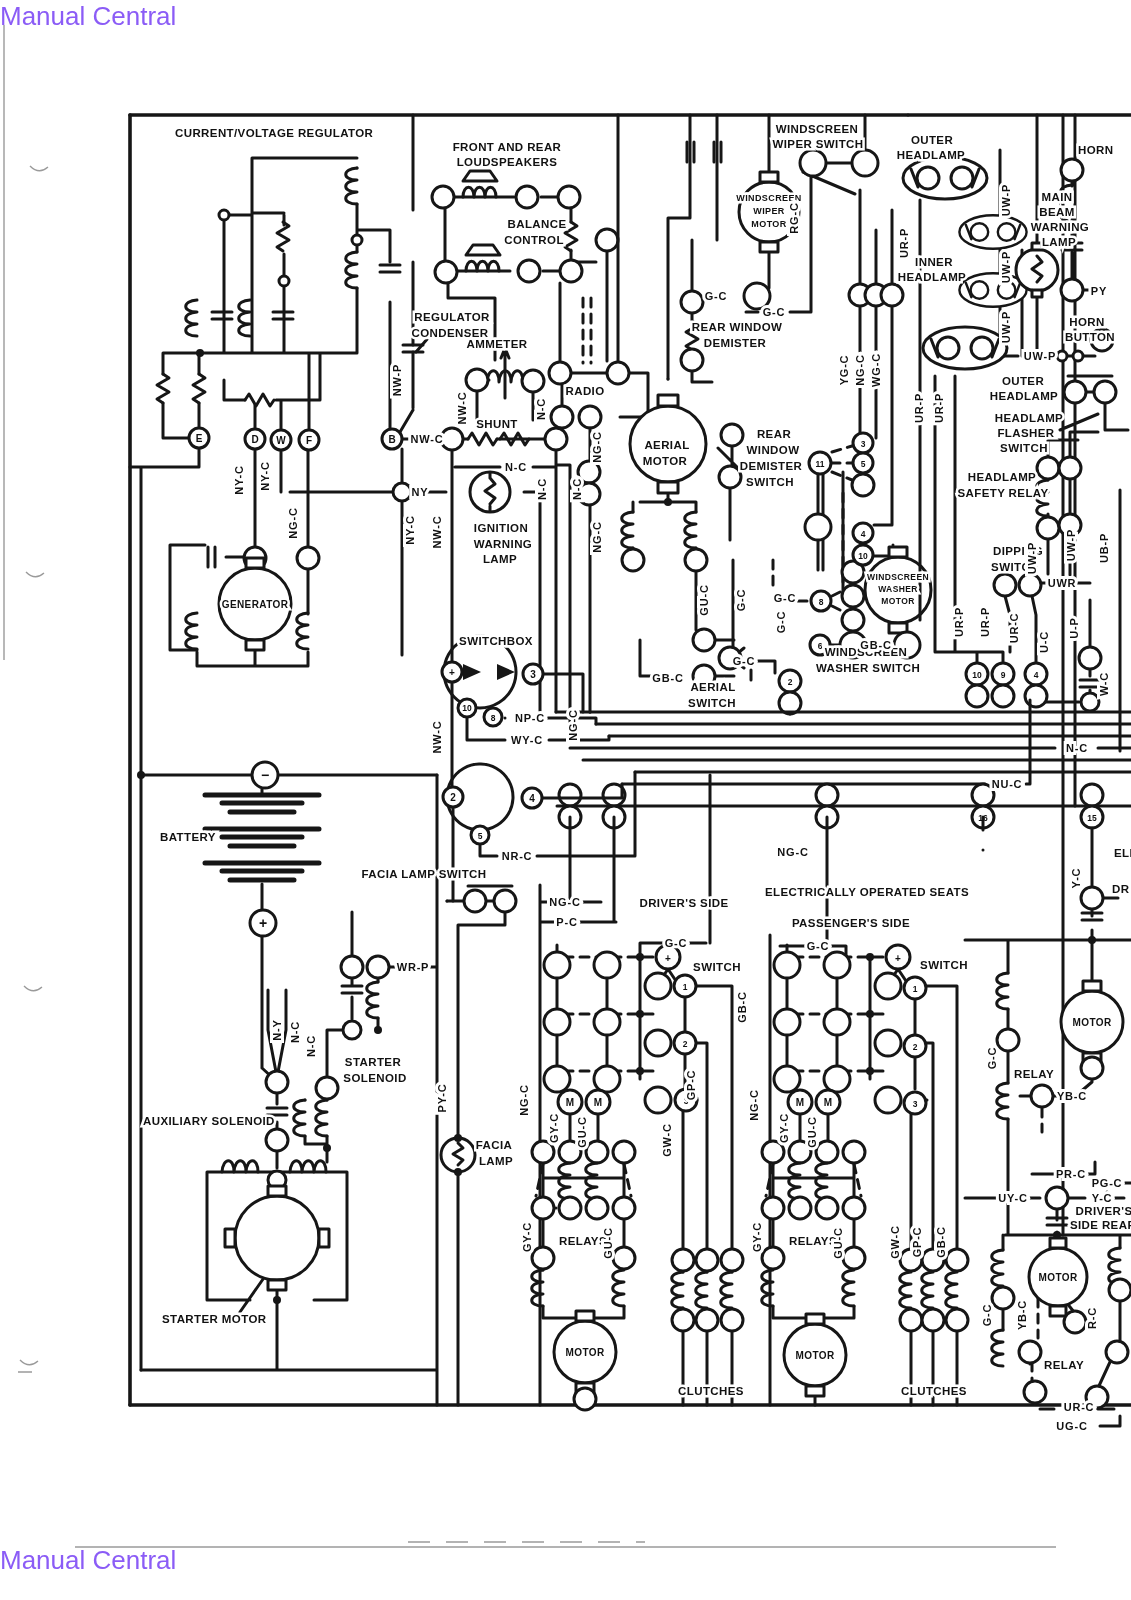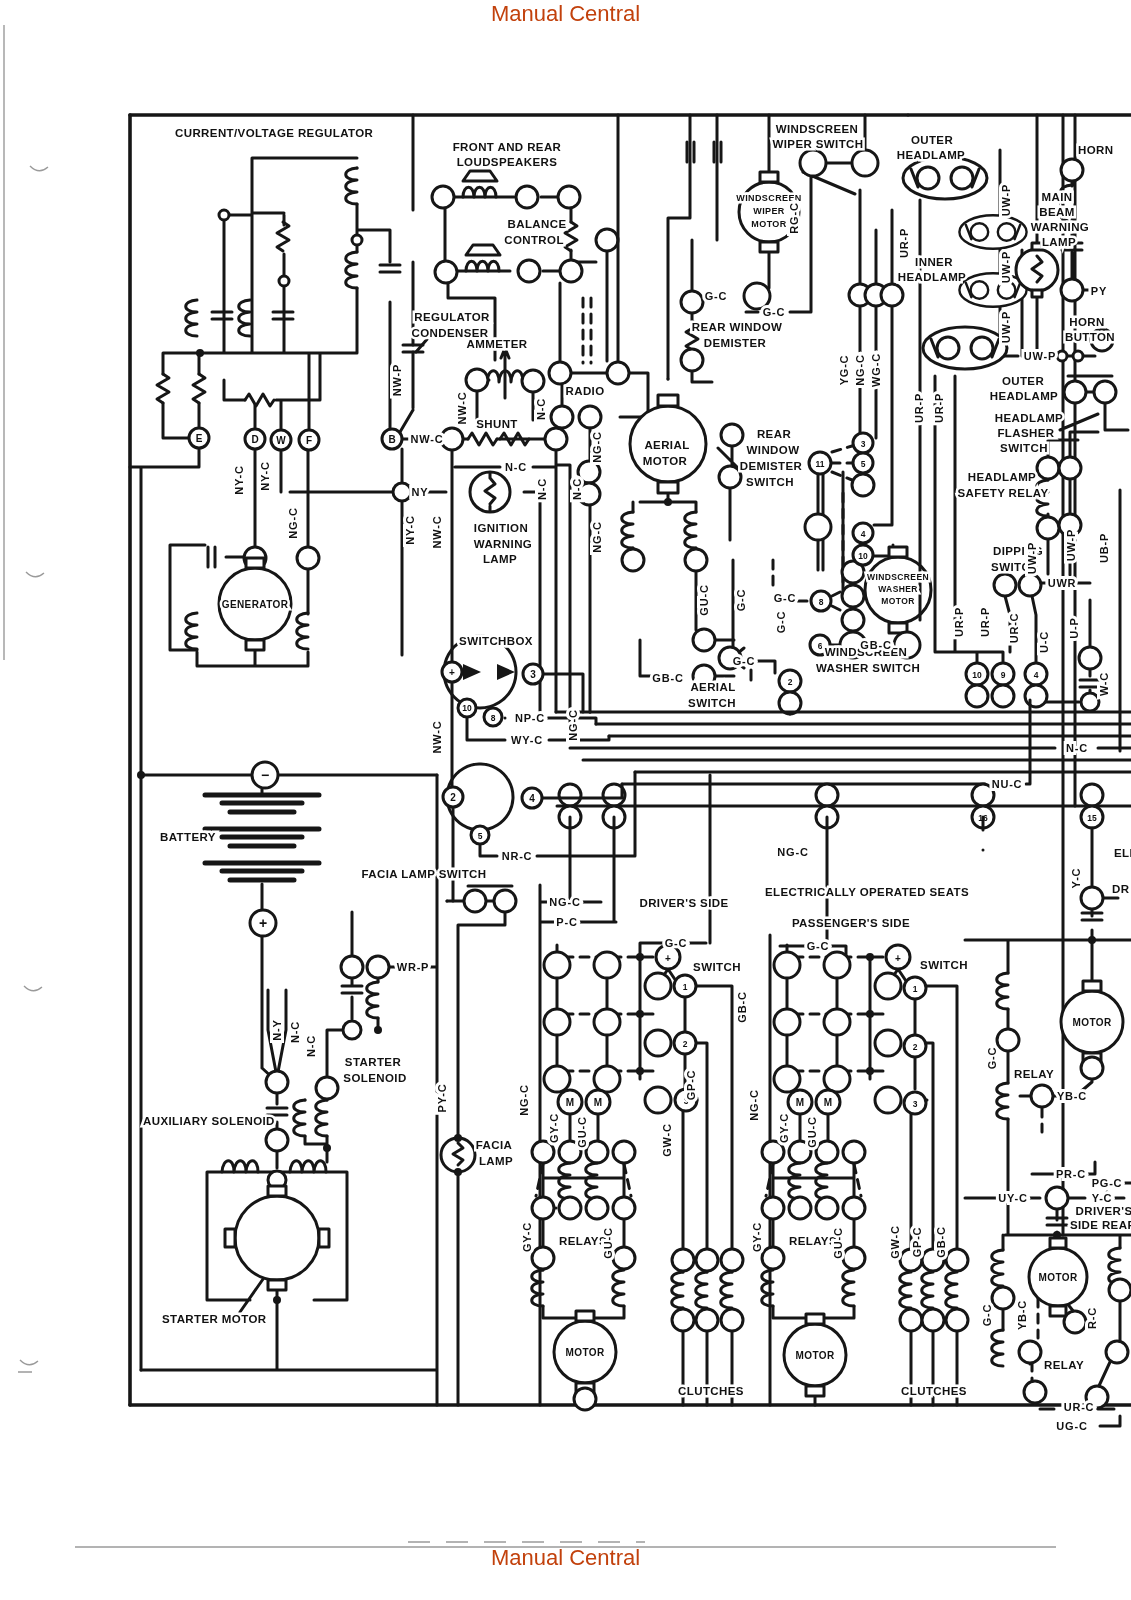--- a/index.html
+++ b/index.html
@@ -1,18 +1,18 @@
 <!DOCTYPE html>
 <html><head>
 <meta charset="utf-8">
 <style>
   html,body{margin:0;padding:0;background:#e8e8e8;}
   .page{position:relative;width:1131px;height:1600px;background:#ffffff;margin:0 auto;
         font-family:"Liberation Sans", sans-serif;overflow:hidden;}
-  .pgtitle{position:absolute;left:0;width:100%;text-align:center;font-size:22px;color:#c2410c;}
+  .pgtitle{position:absolute;left:0;width:100%;text-align:left;font-size:26px;color:#8b5cf6;}
   .pgtitle.top{top:1px;}
   .pgtitle.bot{top:1545px;}
   svg{position:absolute;left:0;top:0;}
   svg *{vector-effect:none;}
   .st{stroke:#161616;stroke-width:3;fill:none;stroke-linecap:round;stroke-linejoin:round;}
   .thin{stroke:#9a9a9a;stroke-width:1.4;fill:none;}
   .wf{fill:#ffffff;}
   .f{fill:#161616;stroke:none;}
   .dash{stroke-dasharray:9 7;}
   text{font-family:"Liberation Sans", sans-serif;stroke:none;}

